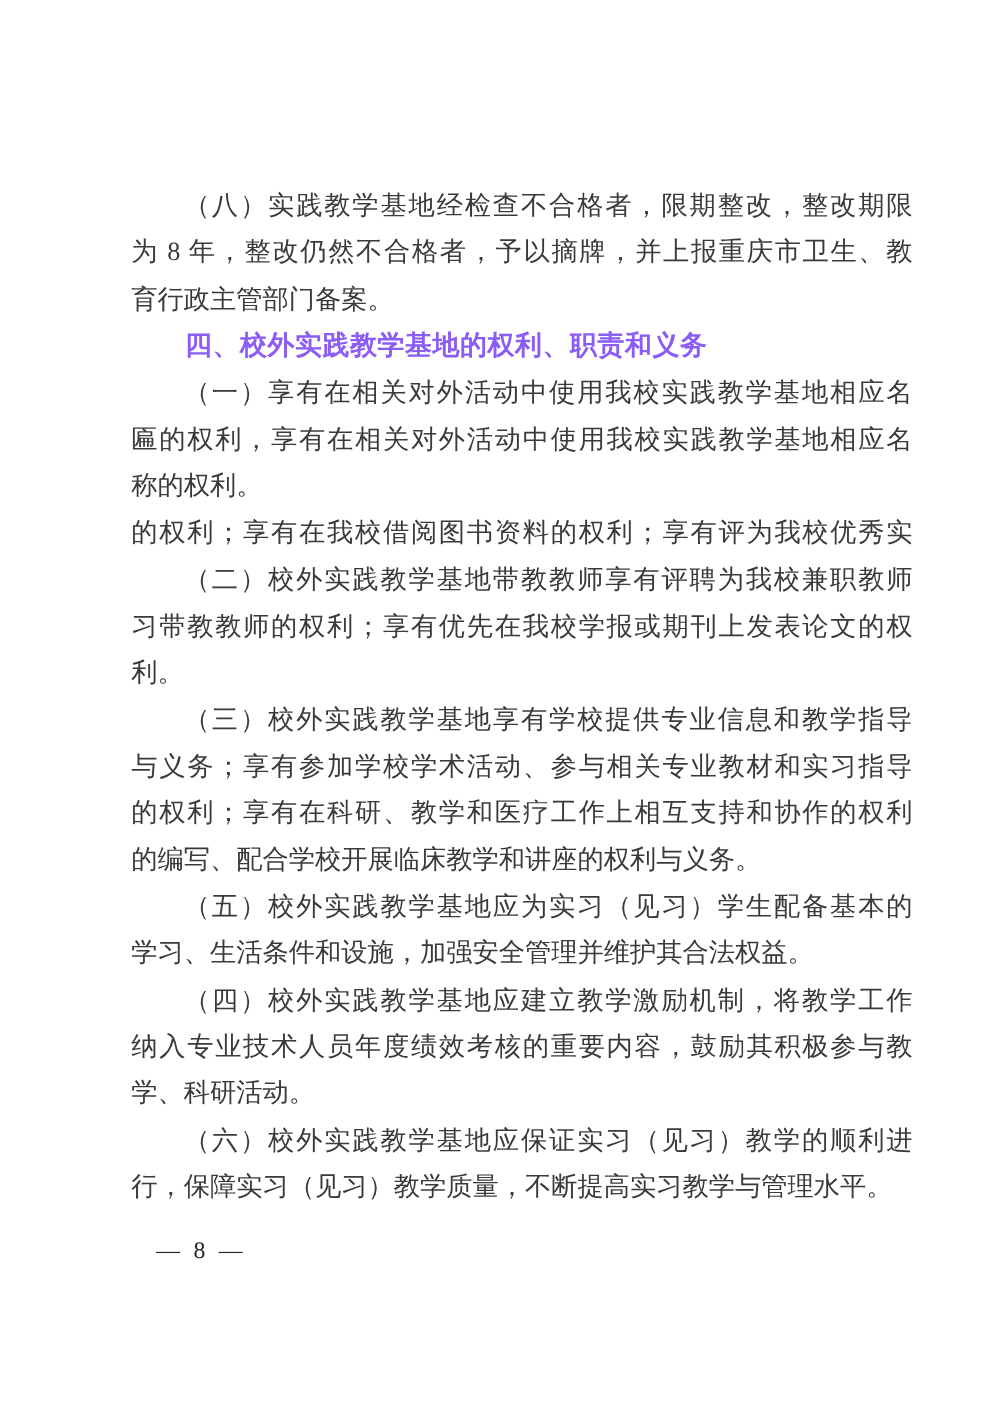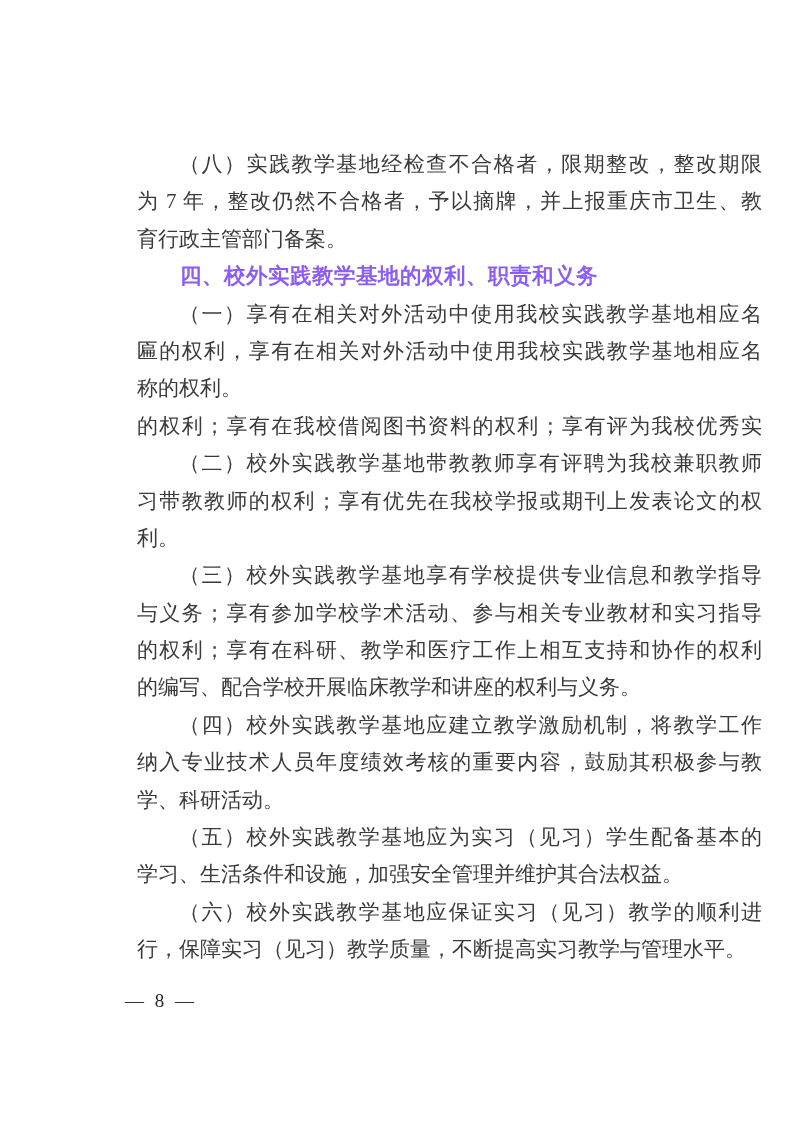--- a/index.html
+++ b/index.html
@@ -15,21 +15,20 @@
     overflow: hidden;
     font-family: "Liberation Serif", "DejaVu Serif", serif;
   }
   .content {
     position: absolute;
     left: 105px;
     top: 146px;
     width: 625px;
     font-size: 21px;
     color: #3a3a3a;
-    margin-left: 32px;
   }
   .para { margin: 0; padding: 0; }
   .line {
     height: 37.4px;
     line-height: 37.4px;
     overflow: hidden;
     text-align: justify;
     text-align-last: justify;
     text-justify: inter-character;
   }
@@ -59,21 +58,21 @@
   }
 </style>
 </head>
 <body>
 
 <div class="page">
   <div class="content">
 
     <div class="para">
       <div class="line mid indent">（八）实践教学基地经检查不合格者，限期整改，整改期限</div>
-      <div class="line mid">为 7 年，整改仍然不合格者，予以摘牌，并上报重庆市卫生、教</div>
+      <div class="line mid">为 8 年，整改仍然不合格者，予以摘牌，并上报重庆市卫生、教</div>
       <div class="line end">育行政主管部门备案。</div>
     </div>
 
     <div class="para heading">
       <div class="line end indent">四、校外实践教学基地的权利、职责和义务</div>
     </div>
 
     <div class="para">
       <div class="line mid indent">（一）享有在相关对外活动中使用我校实践教学基地相应名</div>
       <div class="line mid">匾的权利，享有在相关对外活动中使用我校实践教学基地相应名</div>
@@ -88,28 +87,28 @@
     </div>
 
     <div class="para">
       <div class="line mid indent">（三）校外实践教学基地享有学校提供专业信息和教学指导</div>
       <div class="line mid">与义务；享有参加学校学术活动、参与相关专业教材和实习指导</div>
       <div class="line mid">的权利；享有在科研、教学和医疗工作上相互支持和协作的权利</div>
       <div class="line end">的编写、配合学校开展临床教学和讲座的权利与义务。</div>
     </div>
 
     <div class="para">
+      <div class="line mid indent">（五）校外实践教学基地应为实习（见习）学生配备基本的</div>
+      <div class="line end">学习、生活条件和设施，加强安全管理并维护其合法权益。</div>
+    </div>
+
+    <div class="para">
       <div class="line mid indent">（四）校外实践教学基地应建立教学激励机制，将教学工作</div>
       <div class="line mid">纳入专业技术人员年度绩效考核的重要内容，鼓励其积极参与教</div>
       <div class="line end">学、科研活动。</div>
-    </div>
-
-    <div class="para">
-      <div class="line mid indent">（五）校外实践教学基地应为实习（见习）学生配备基本的</div>
-      <div class="line end">学习、生活条件和设施，加强安全管理并维护其合法权益。</div>
     </div>
 
     <div class="para">
       <div class="line mid indent">（六）校外实践教学基地应保证实习（见习）教学的顺利进</div>
       <div class="line end">行，保障实习（见习）教学质量，不断提高实习教学与管理水平。</div>
     </div>
 
   </div>
 
   <div class="page-number">— 8 —</div>

